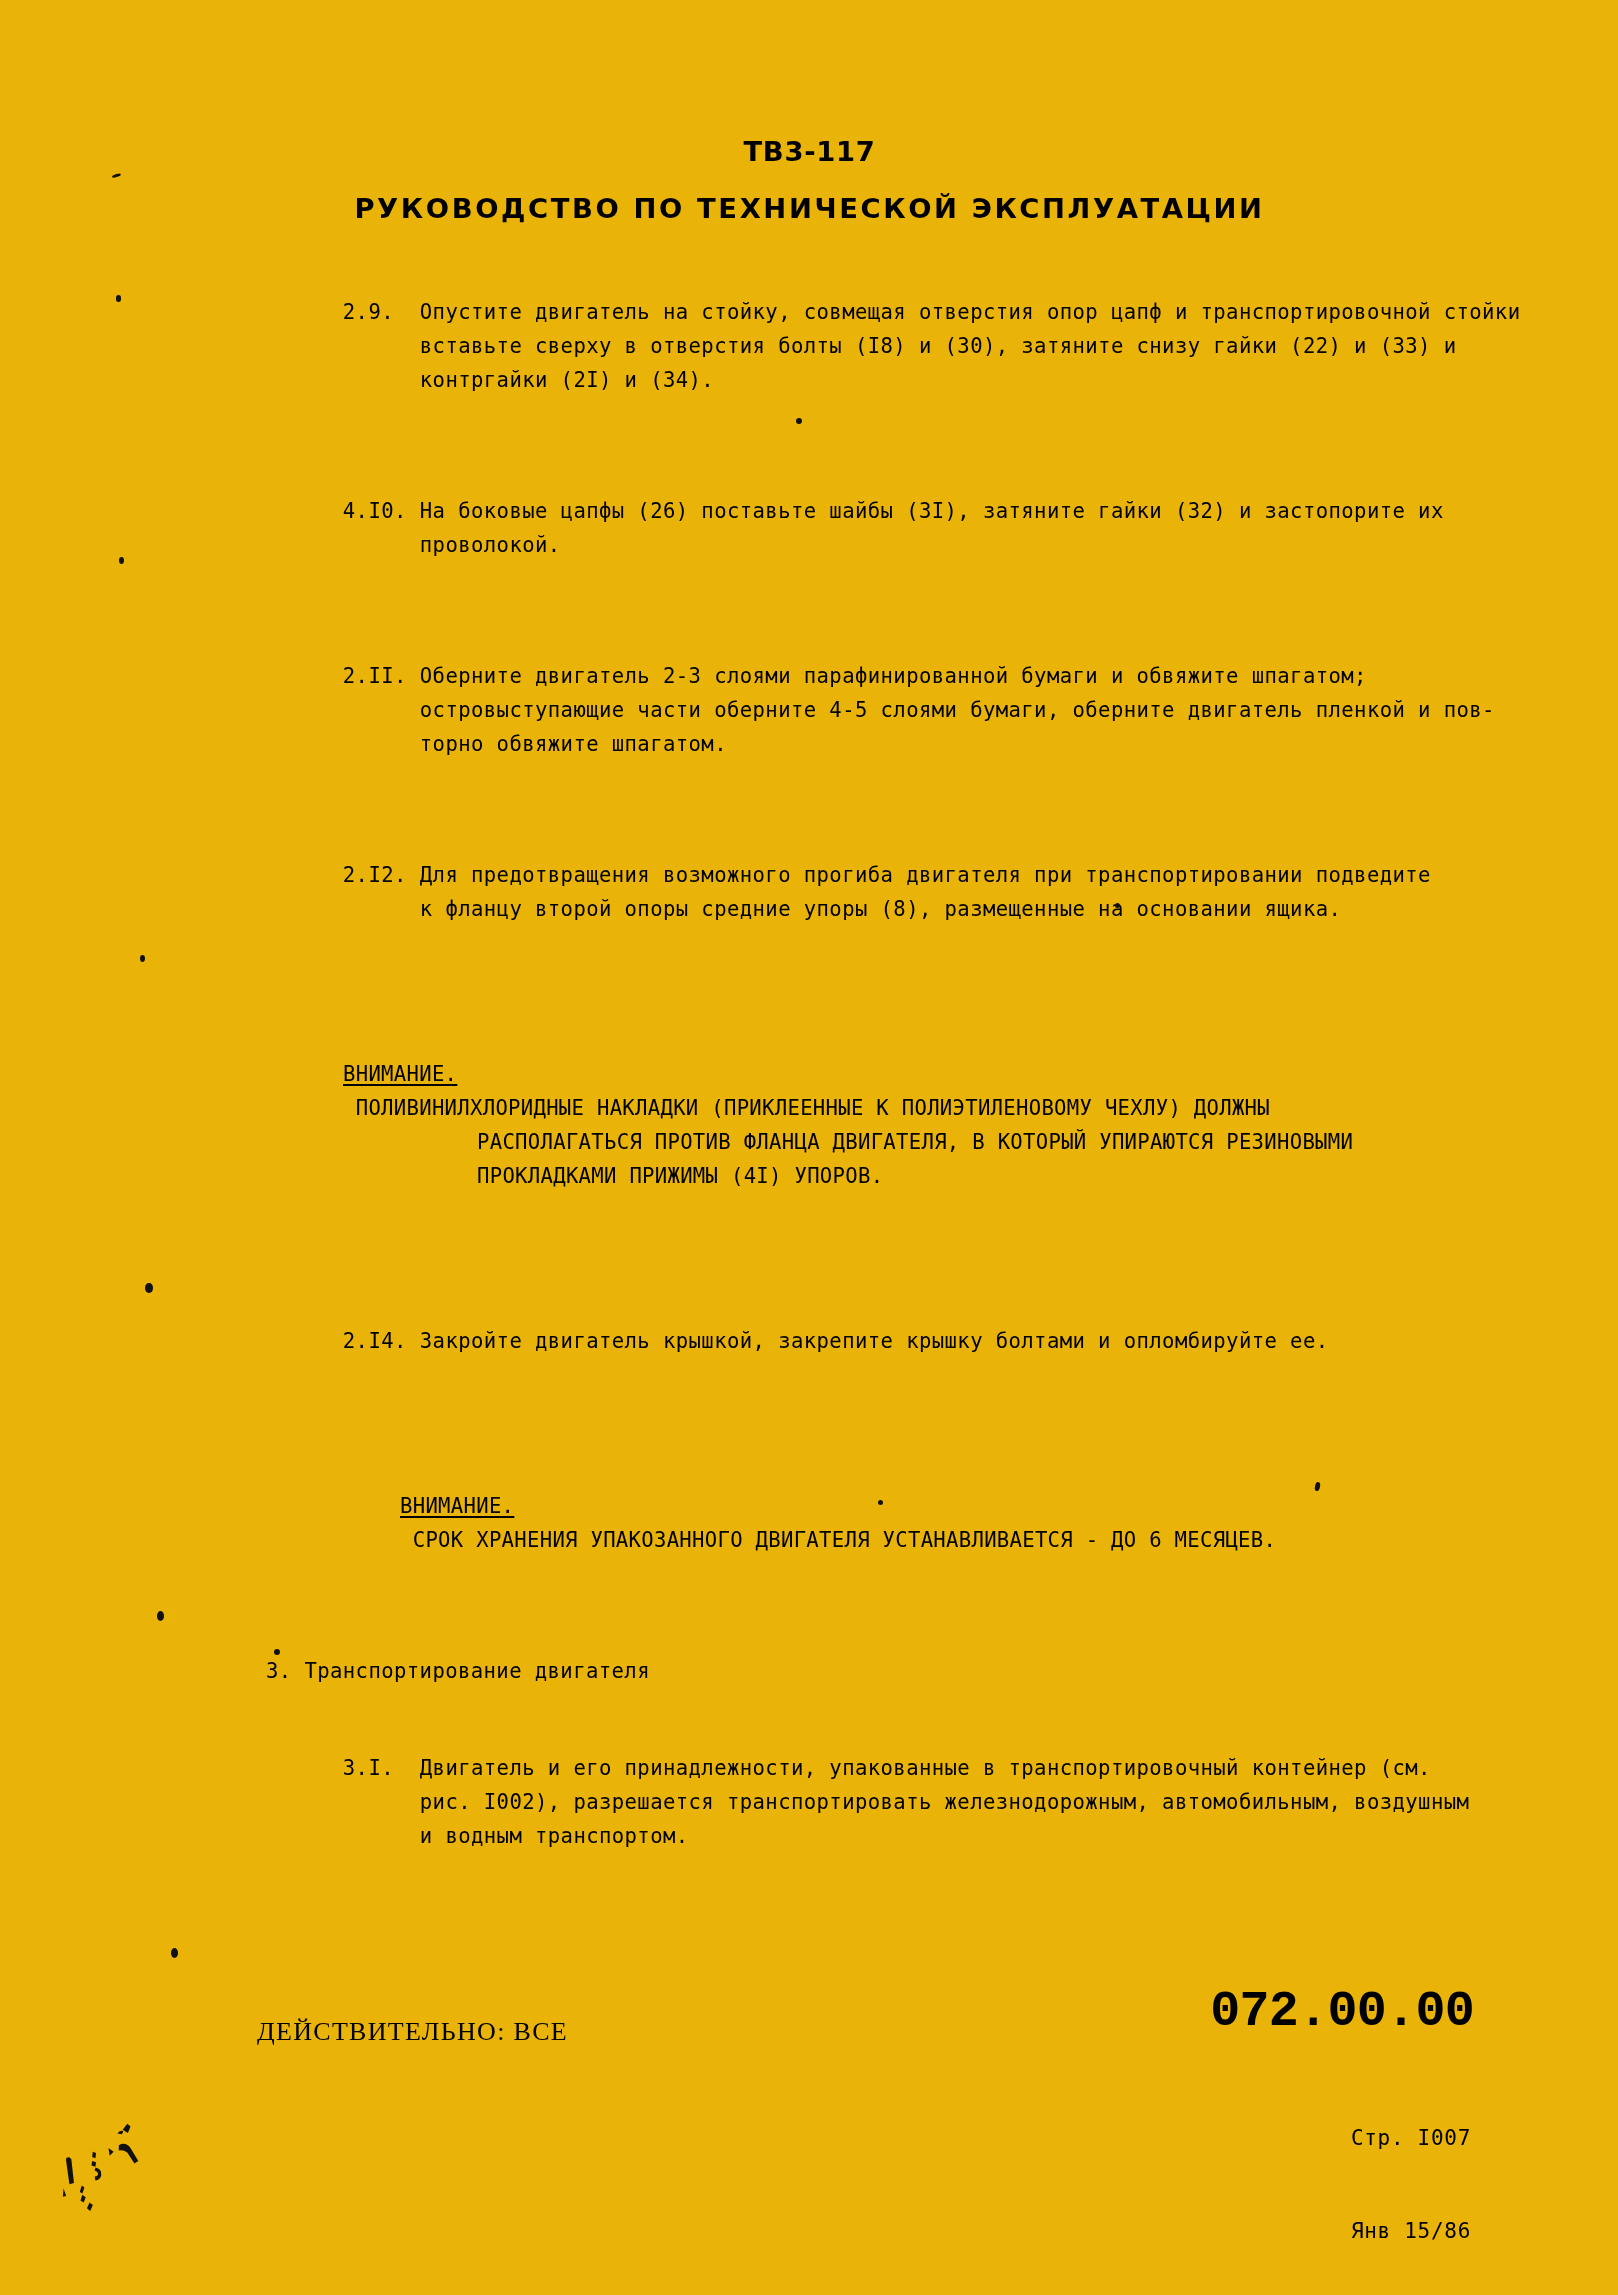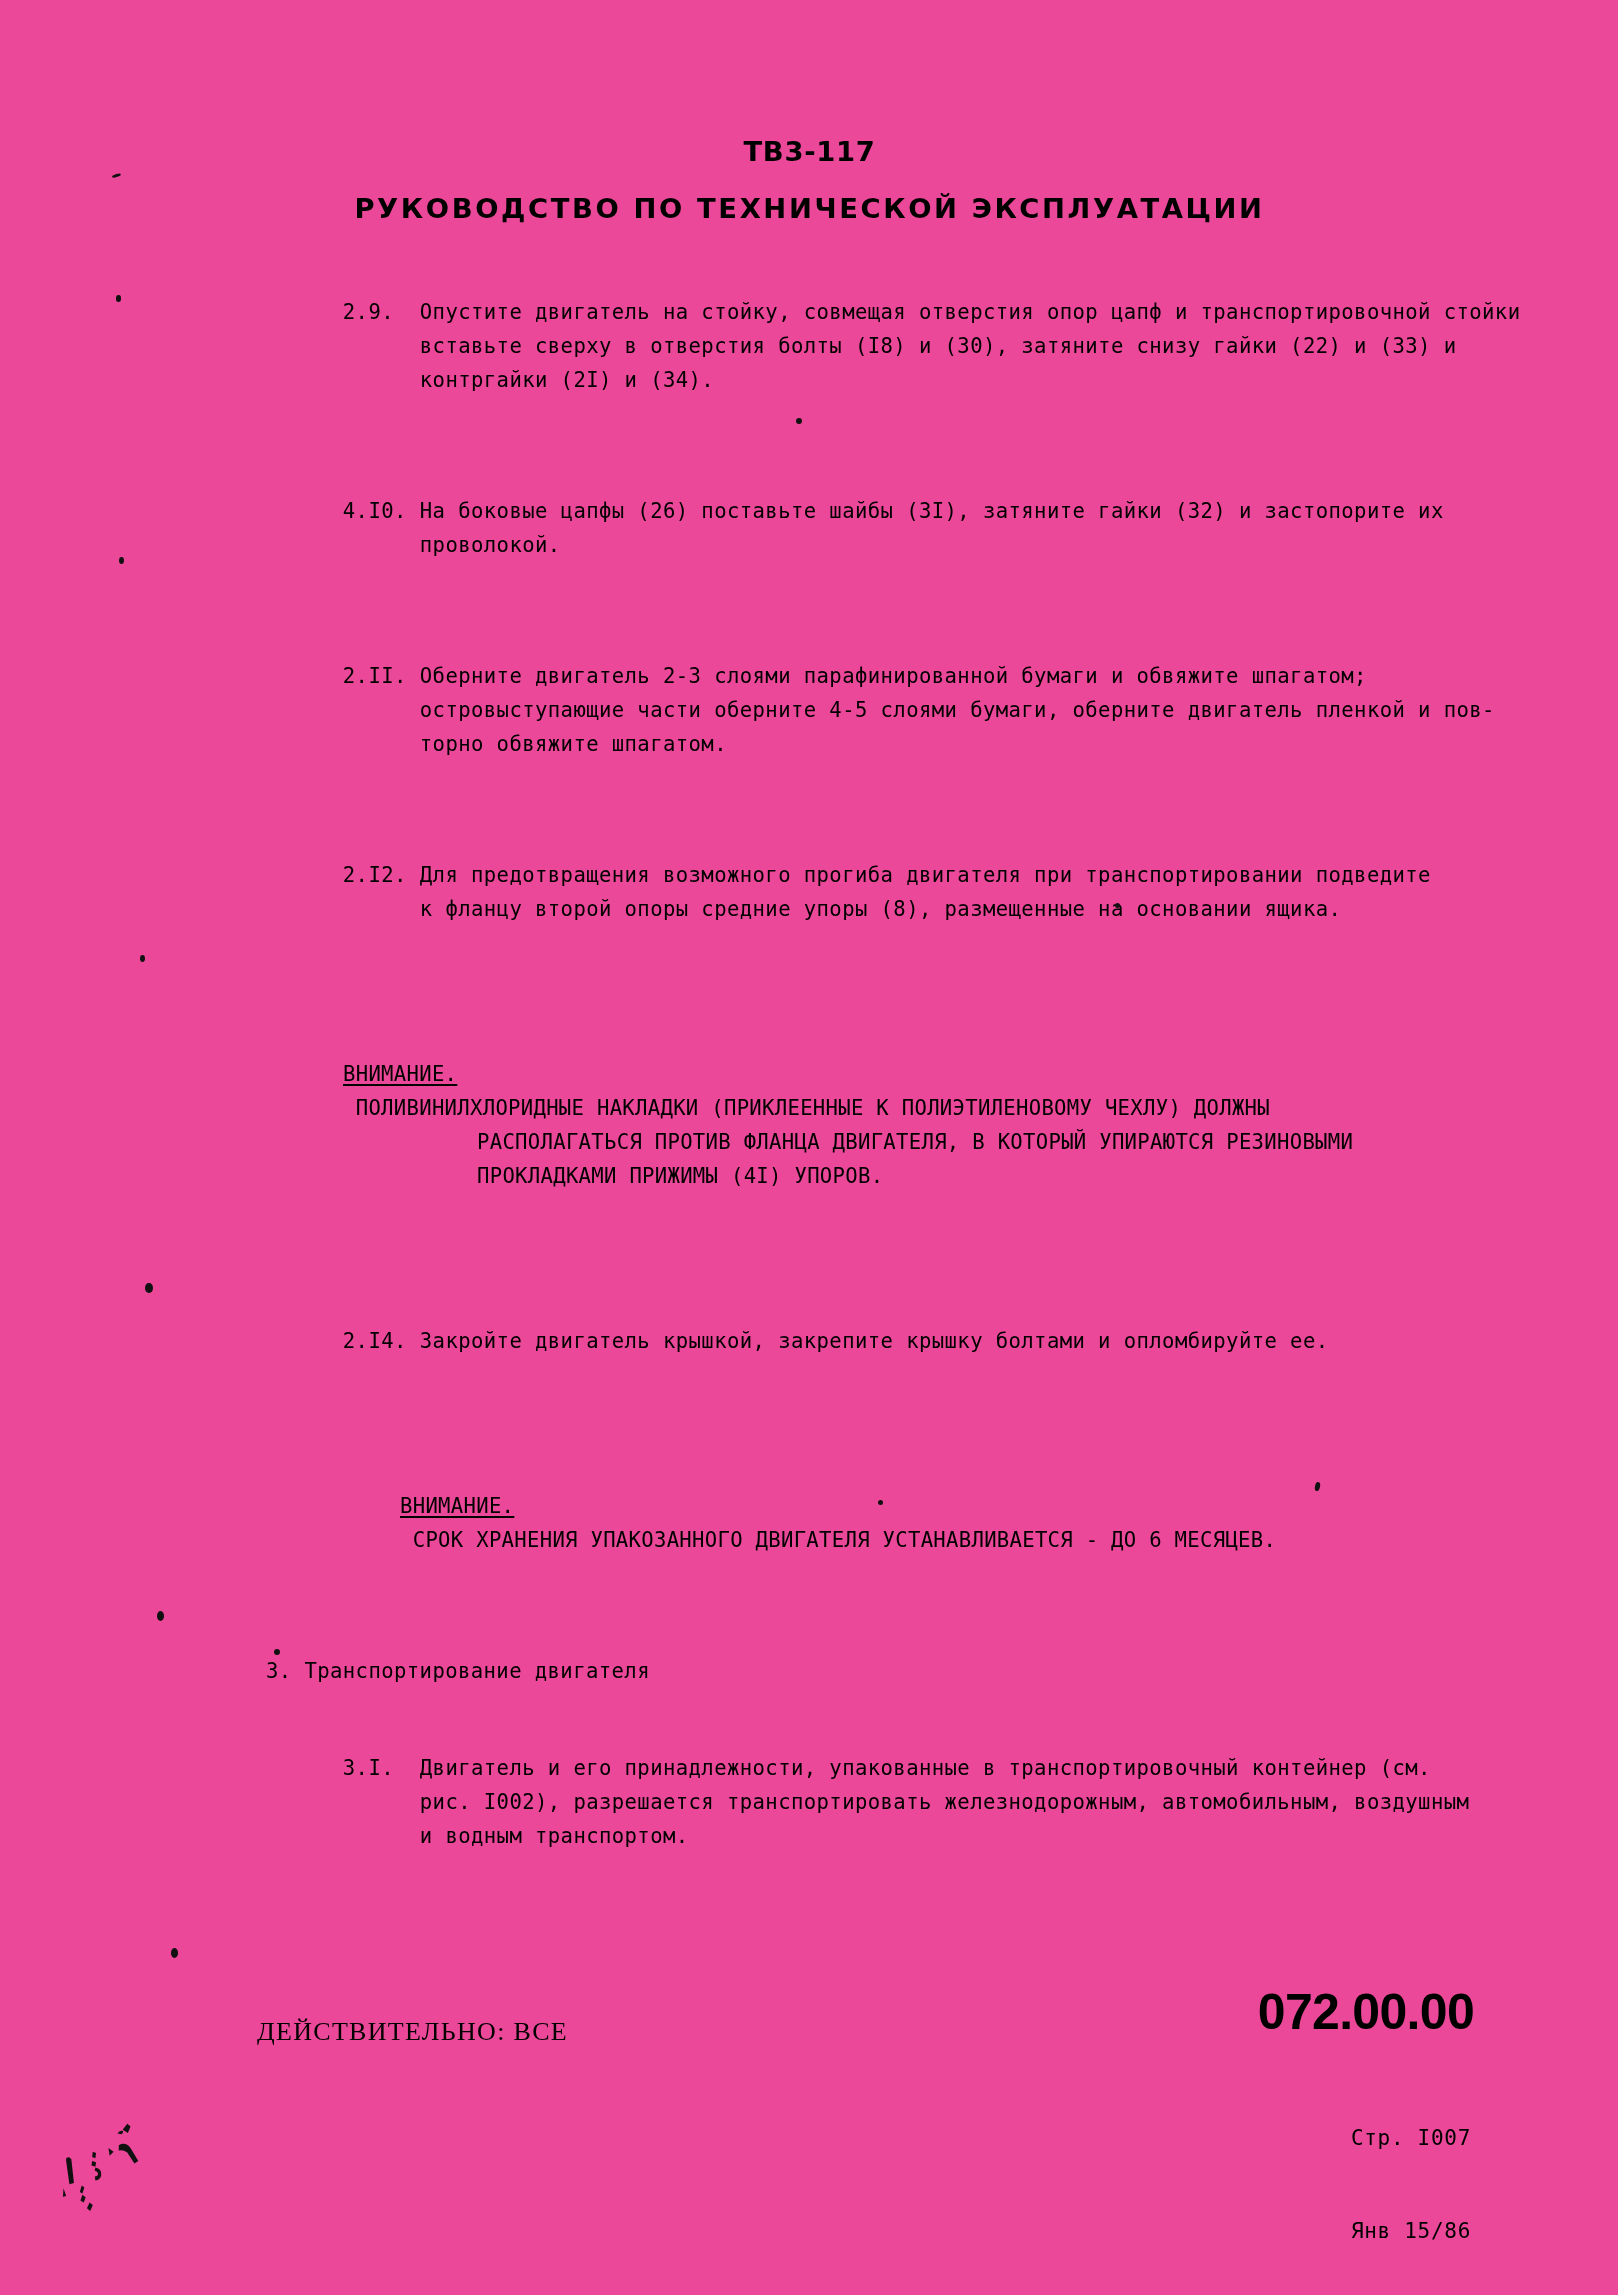--- a/index.html
+++ b/index.html
@@ -6,21 +6,21 @@
   html, body {
     margin: 0;
     padding: 0;
     background: #ffffff;
   }
 
   .page {
     position: relative;
     width: 1619px;
     height: 2295px;
-    background: #ec4899;
+    background: #eab308;
     overflow: hidden;
     font-family: "DejaVu Sans Mono", "Liberation Mono", monospace;
     color: #000000;
     -webkit-font-smoothing: none;
   }
 
   
   .doc-header {
     position: absolute;
     top: 137px;
@@ -114,21 +114,21 @@
     font-family: Liberation Serif, serif;
     font-size: 26px;
     letter-spacing: 1.3px;
     white-space: pre;
     margin-left: 12px;
   }
   .footer-code {
     position: absolute;
     right: 145px;
     top: 1983px;
-    font-family: Liberation Sans, sans-serif;
+    font-family: Liberation Mono, monospace;
     font-weight: 700;
     font-size: 50px;
     letter-spacing: -0.7px;
     white-space: pre;
   }
   .footer-page {
     position: absolute;
     right: 148px;
     top: 2061px;
     text-align: right;

